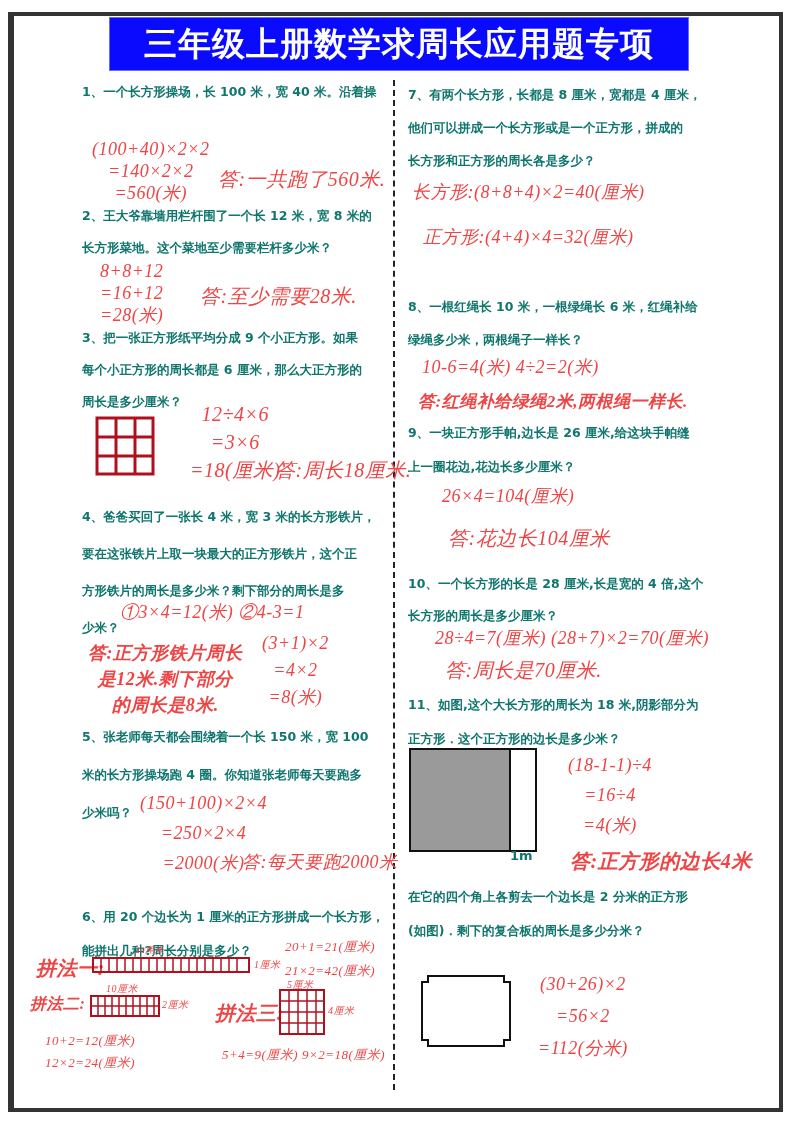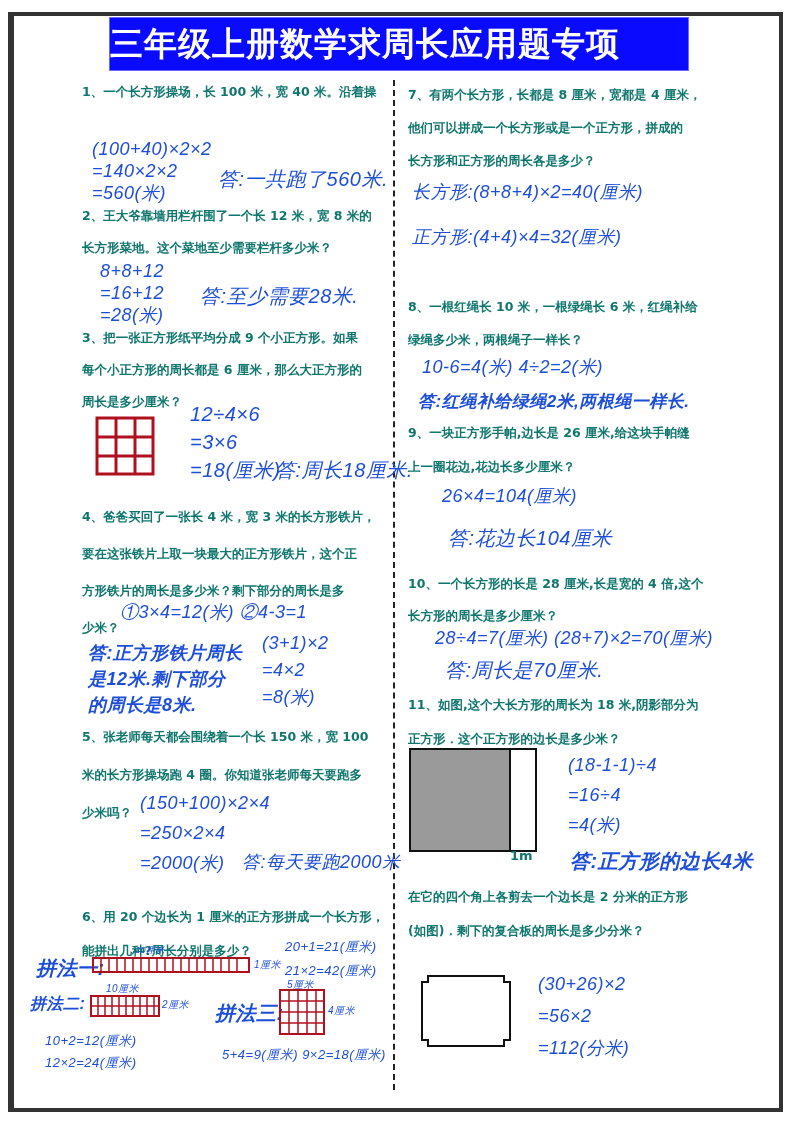--- a/index.html
+++ b/index.html
@@ -1,22 +1,22 @@
 <!DOCTYPE html>
 <html><head>
 <meta charset="utf-8">
 <style>
   html, body { margin: 0; padding: 0; background: #ffffff; }
   body { width: 793px; height: 1122px; position: relative; overflow: hidden; font-family: "DejaVu Sans", sans-serif; }
   .frame { position: absolute; left: 8px; top: 12px; width: 775px; height: 1100px; border: 4px solid #333333; border-left-width: 6px; box-sizing: border-box; }
-  .title-bar { position: absolute; left: 109px; top: 17px; width: 578px; height: 52px; background: #0a0aff; border: 1px solid #6a6aff; display: flex; align-items: center; }
+  .title-bar { position: absolute; left: 109px; top: 17px; width: 578px; height: 52px; background: #0a0aff; border: 1px solid #6a6aff; display: flex; align-items: center; justify-content: center; }
   .title-bar span { color: #ffffff; font-weight: bold; font-size: 33px; letter-spacing: 1px; font-family: "DejaVu Sans", sans-serif; }
   .divider { position: absolute; left: 393px; top: 80px; height: 1010px; border-left: 2px dashed #222222; }
   .q { position: absolute; font-size: 12.5px; font-weight: bold; color: #0f766e; line-height: 32px; font-family: "DejaVu Sans", sans-serif; }
-  .hw { position: absolute; color: #1d4ed8; font-size: 18px; font-style: italic; white-space: nowrap; font-family: Liberation Sans, sans-serif; letter-spacing: 0.5px; }
+  .hw { position: absolute; color: #ef4444; font-size: 18px; font-style: italic; white-space: nowrap; font-family: Liberation Serif, serif; letter-spacing: 0.5px; text-align: center; }
   .hw.big { font-size: 20px; }
   .line { display: block; }
   svg { position: absolute; }
 </style>
 </head>
 <body>
 
 <div class="frame"></div>
 
 <div class="title-bar">

